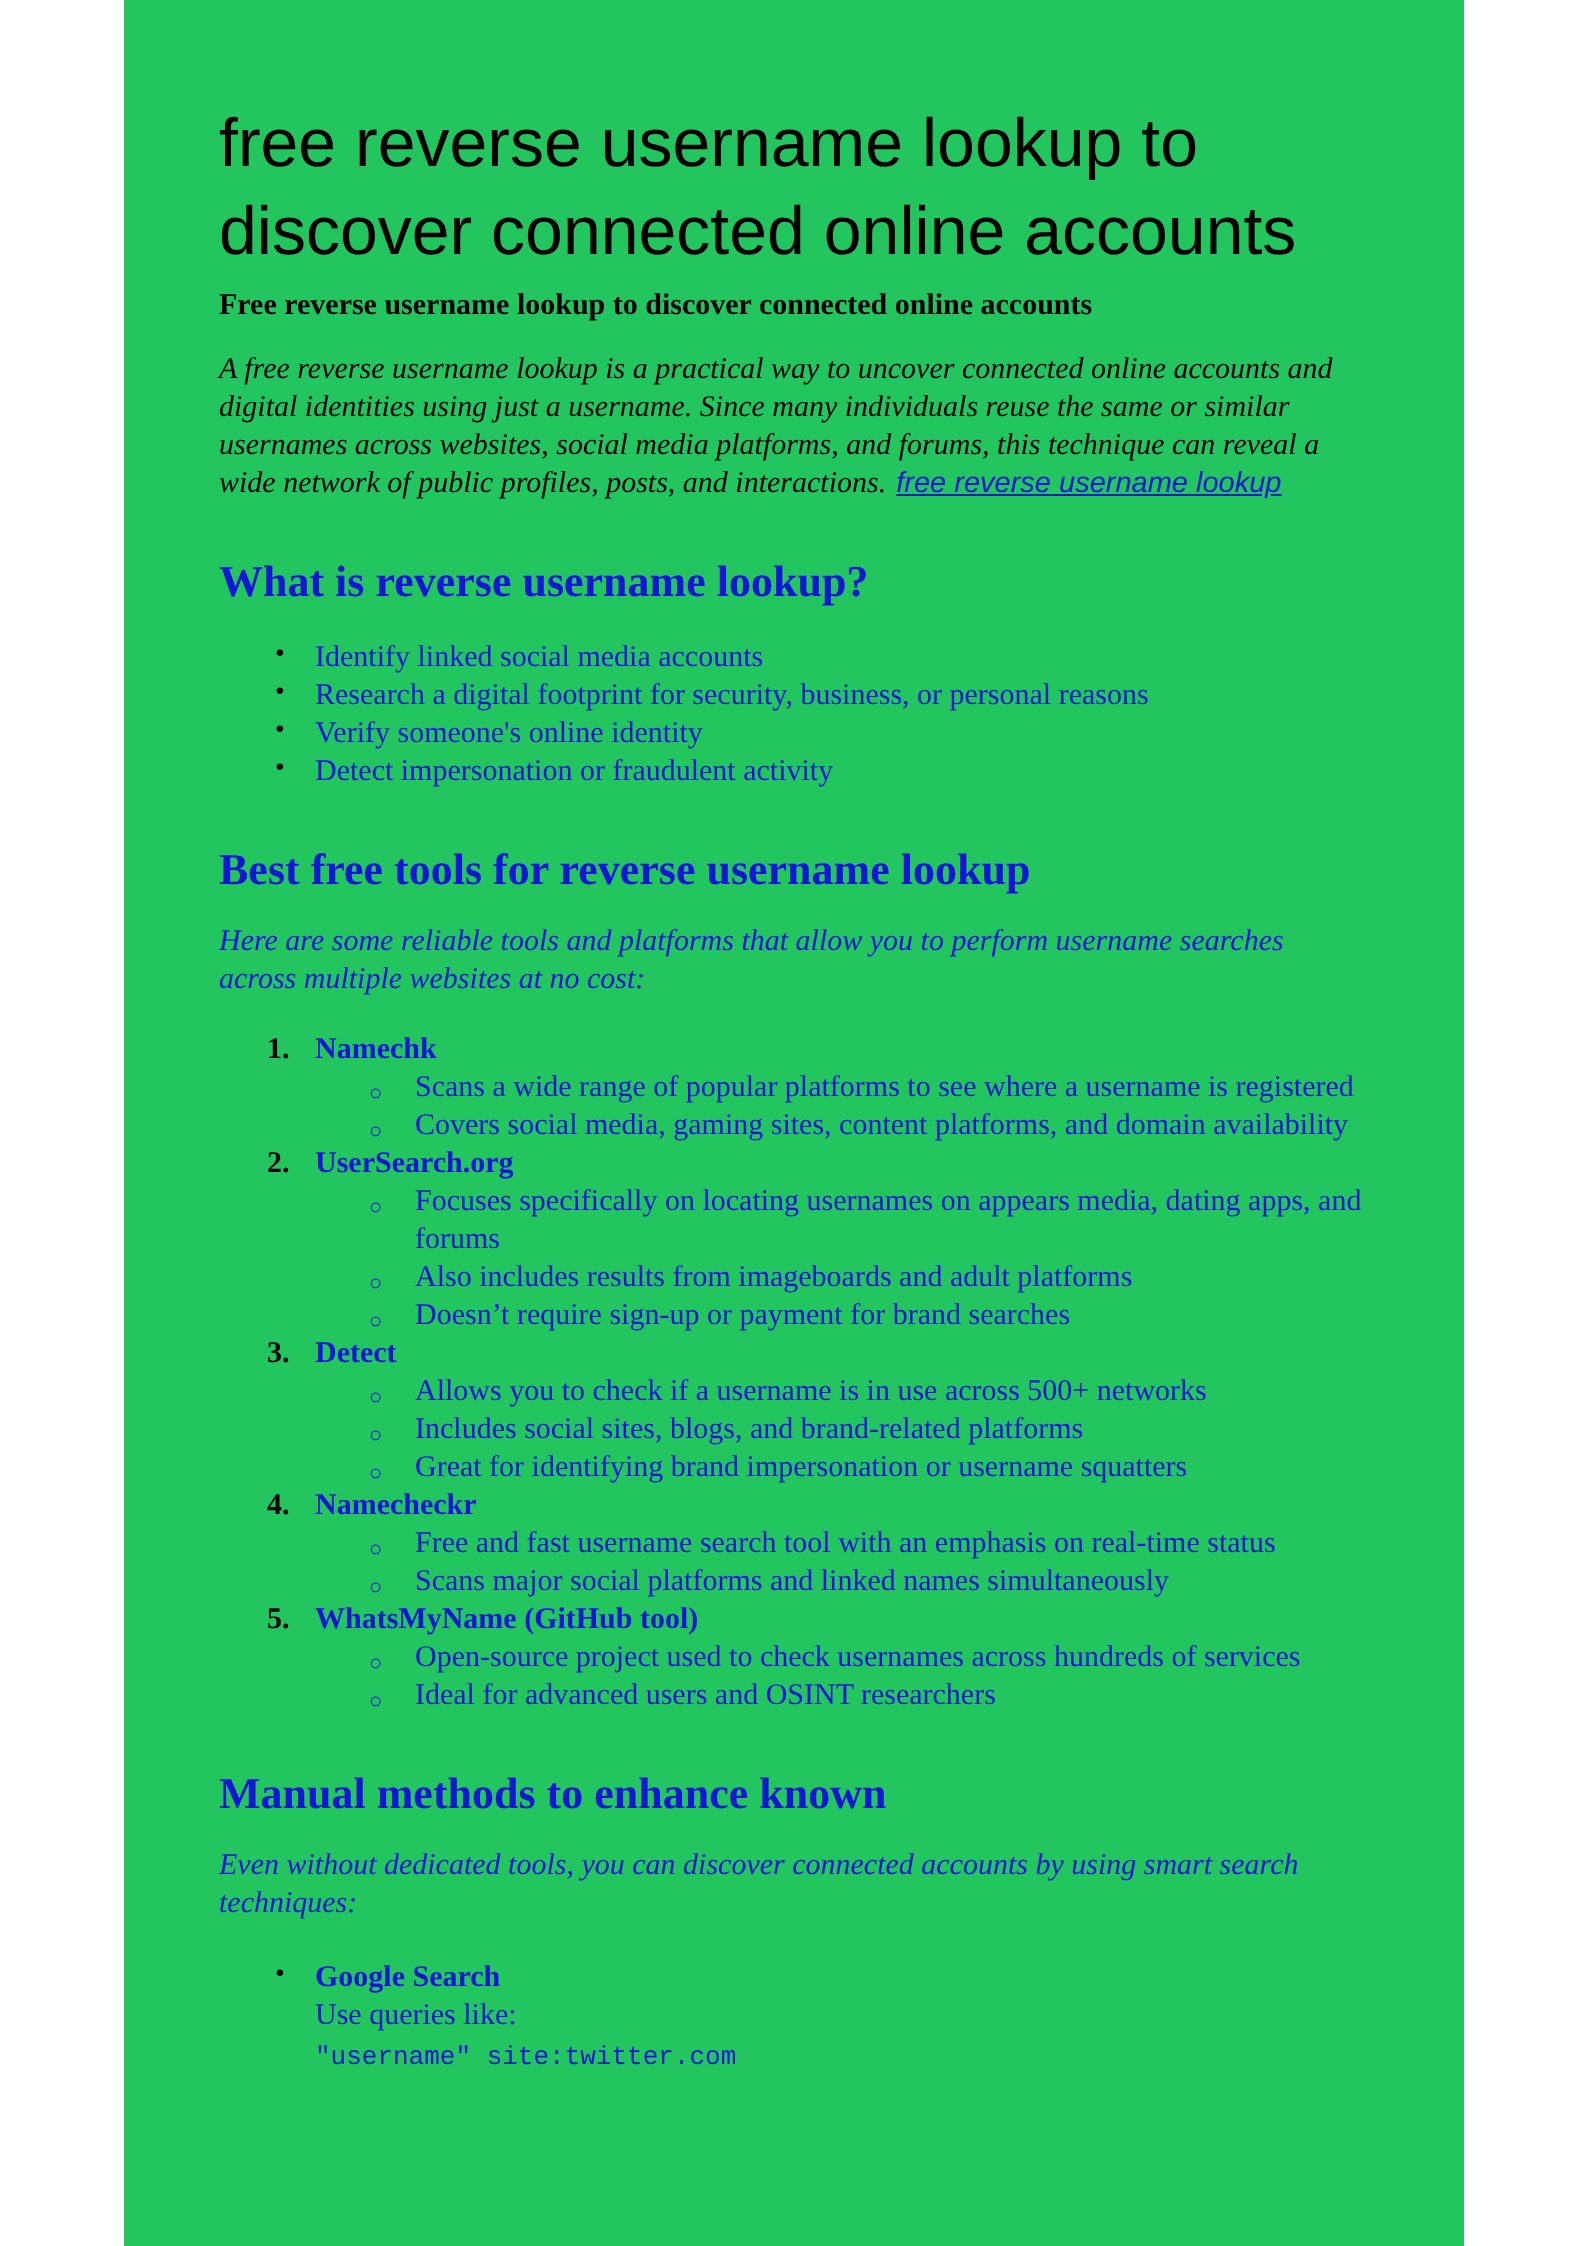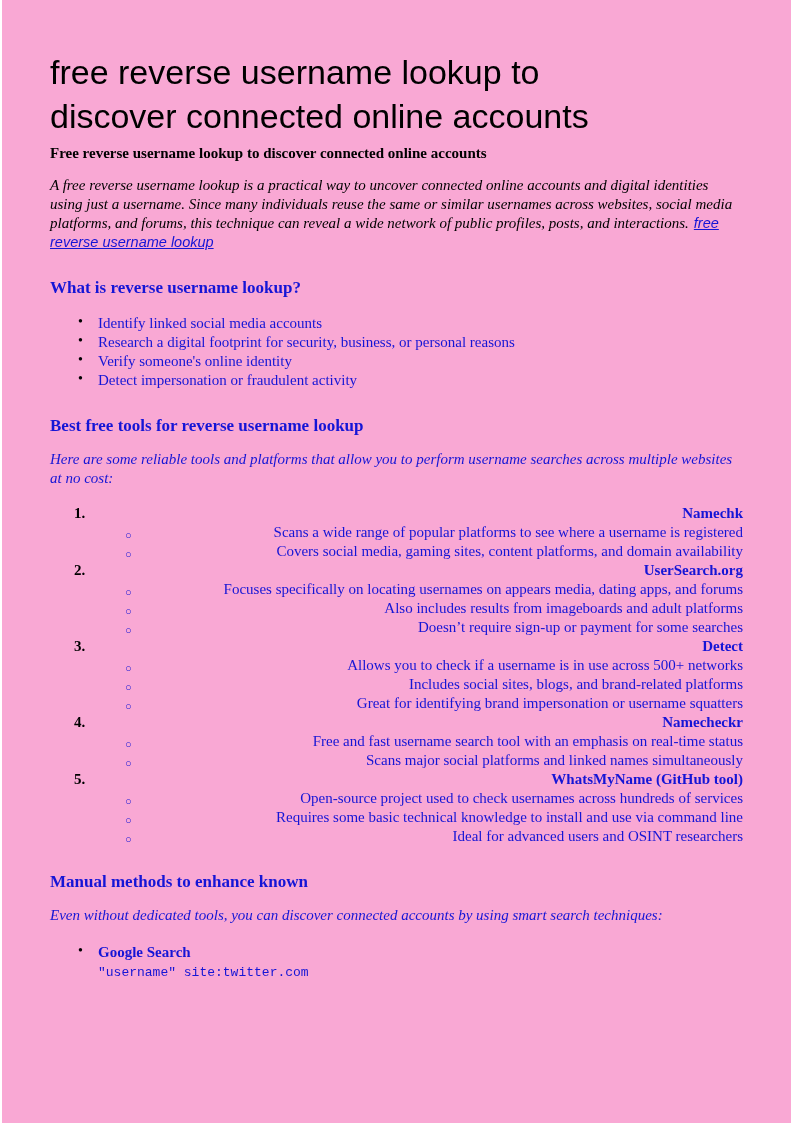--- a/index.html
+++ b/index.html
@@ -1,45 +1,45 @@
 <!DOCTYPE html>
 <html><head>
 <meta charset="utf-8">
 <style>
   :root{ --blue:#1515d6; --black:#000000; }
   *{ margin:0; padding:0; box-sizing:border-box; }
   html,body{ background:#ffffff; }
   .page{
-    position:relative; width:789px; height:1123px; margin:0 auto;
-    background:#f9a8d4; padding:50px 48px 0 48px; overflow:hidden;
+    position:relative; width:670px; height:1123px; margin:0 auto;
+    background:#22c55e; padding:50px 48px 0 48px; overflow:hidden;
     font-family:"Liberation Serif","DejaVu Serif",serif; font-size:15px; color:#000;
   }
   .doc-title{
     font-family:"Liberation Sans","DejaVu Sans",sans-serif;
     font-weight:400; font-size:34px; line-height:44px; color:var(--black);
     max-width:620px;
   }
   .subtitle{ margin-top:7px; font-size:15px; font-weight:700; color:var(--black); }
   .para{ margin-top:14px; font-size:15px; line-height:19px;font-style:italic; }
   .black{ color:var(--black); }
   .blue{ color:var(--blue); }
   .doc-link{
     color:var(--blue); text-decoration:underline; cursor:pointer;
     font-family:"Liberation Sans","DejaVu Sans",sans-serif; font-size:14.5px; margin-left:5px;
   }
-  .section-heading{ margin-top:26px; font-size:17px; font-weight:700; color:var(--blue); }
+  .section-heading{ margin-top:26px; font-size:22px; font-weight:700; color:var(--blue); }
 
   ul.dots{ margin-top:16px; list-style:none; padding-left:48px; font-size:15px; line-height:19px; }
   ul.dots > li{ position:relative; }
   ul.dots > li::before{
     content:"\2022"; position:absolute; left:-20px; top:-2px;
     color:var(--black); font-size:14px;
   }
 
-  ol.tools{ margin-top:16px; list-style:none; counter-reset:tool; padding-left:48px; font-size:15px; line-height:19px;text-align:right; }
+  ol.tools{ margin-top:16px; list-style:none; counter-reset:tool; padding-left:48px; font-size:15px; line-height:19px; }
   ol.tools > li{ counter-increment:tool; position:relative; }
   ol.tools > li::before{
     content:counter(tool) "."; position:absolute; left:-24px; top:0;
     font-weight:700; color:var(--black);
   }
   .tool-name{ font-weight:700; color:var(--blue); }
 
   ul.circles{ list-style:none; padding-left:50px; }
   ul.circles > li{ position:relative; color:var(--blue); }
   ul.circles > li::before{
@@ -81,21 +81,21 @@
       <ul class="circles">
         <li>Scans a wide range of popular platforms to see where a username is registered</li>
         <li>Covers social media, gaming sites, content platforms, and domain availability</li>
       </ul>
     </li>
     <li>
       <span class="tool-name">UserSearch.org</span>
       <ul class="circles">
         <li>Focuses specifically on locating usernames on appears media, dating apps, and forums</li>
         <li>Also includes results from imageboards and adult platforms</li>
-        <li>Doesn’t require sign-up or payment for some searches</li>
+        <li>Doesn’t require sign-up or payment for brand searches</li>
       </ul>
     </li>
     <li>
       <span class="tool-name">Detect</span>
       <ul class="circles">
         <li>Allows you to check if a username is in use across 500+ networks</li>
         <li>Includes social sites, blogs, and brand-related platforms</li>
         <li>Great for identifying brand impersonation or username squatters</li>
       </ul>
     </li>
@@ -103,28 +103,28 @@
       <span class="tool-name">Namecheckr</span>
       <ul class="circles">
         <li>Free and fast username search tool with an emphasis on real-time status</li>
         <li>Scans major social platforms and linked names simultaneously</li>
       </ul>
     </li>
     <li>
       <span class="tool-name">WhatsMyName (GitHub tool)</span>
       <ul class="circles">
         <li>Open-source project used to check usernames across hundreds of services</li>
-        <li>Requires some basic technical knowledge to install and use via command line</li>
         <li>Ideal for advanced users and OSINT researchers</li>
       </ul>
     </li>
   </ol>
 
   <h2 class="section-heading">Manual methods to enhance known</h2>
   <p class="para blue">Even without dedicated tools, you can discover connected accounts by using smart search techniques:</p>
   <ul class="dots manual">
     <li>
       <div class="tool-name">Google Search</div>
+      <div class="manual-line">Use queries like:</div>
       <div class="code">"username" site:twitter.com</div>
     </li>
   </ul>
 
 </div>
 
 </body></html>

